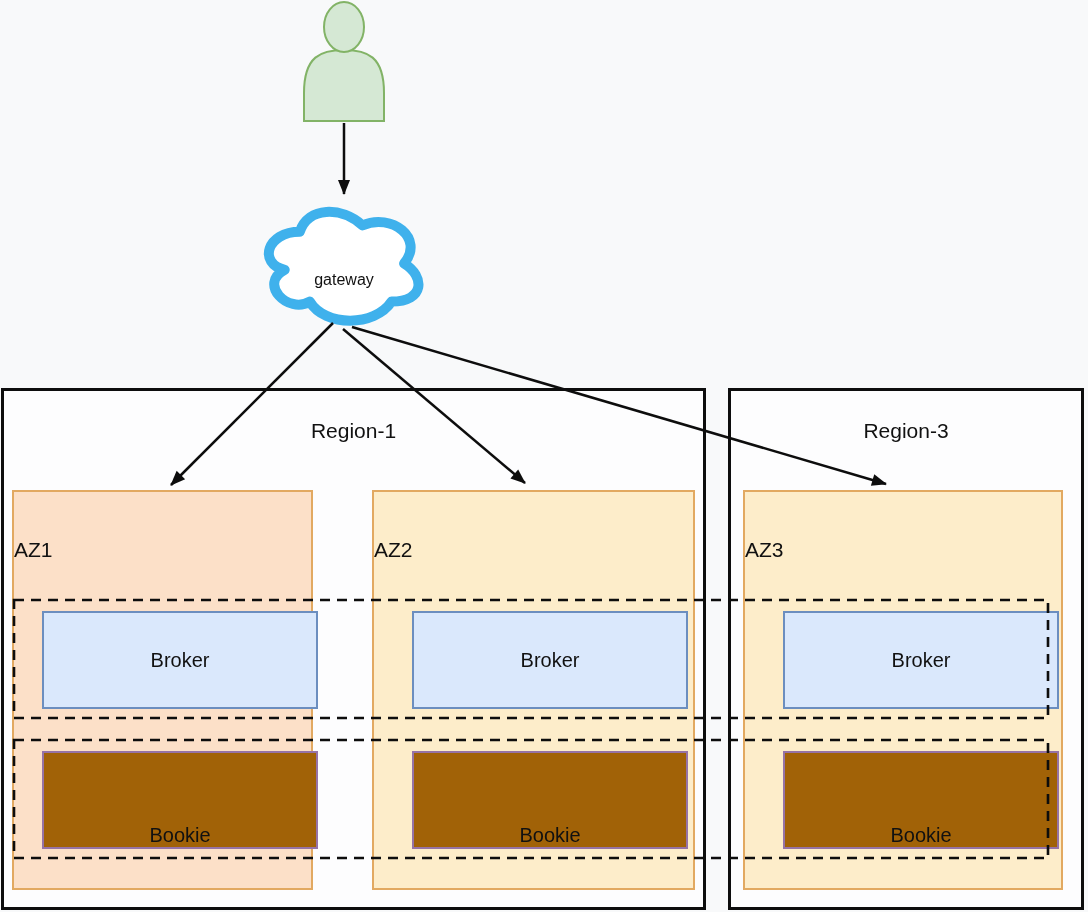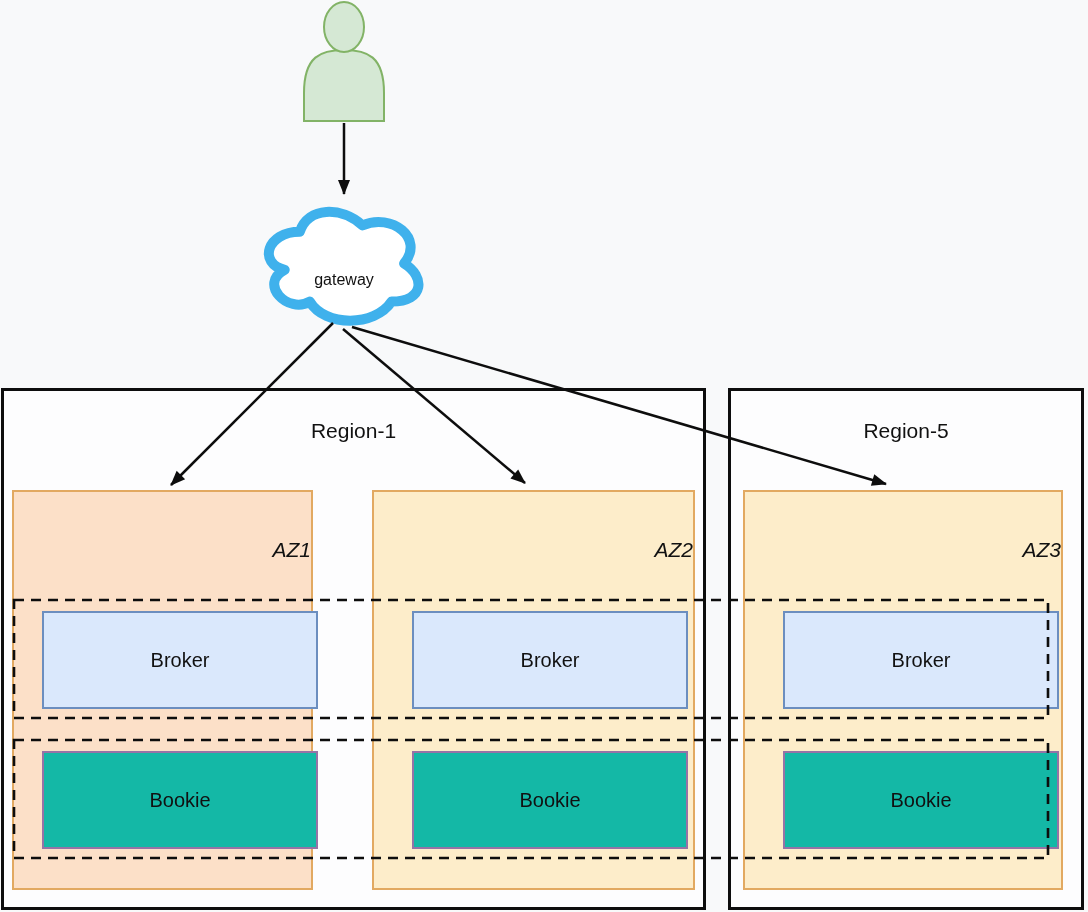--- a/index.html
+++ b/index.html
@@ -14,49 +14,49 @@
   }
   .region1{left:1px;width:705px;}
   .region2{left:728px;width:356px;}
   .region-label{margin-top:28px;text-align:center;font-size:21px;}
 
   
   .az{position:absolute;top:490px;height:400px;box-sizing:border-box;border:2px solid #e2a961;}
   .az1{left:12px;width:301px;background:#fce0c8;}
   .az2{left:372px;width:323px;background:#fdedca;}
   .az3{left:743px;width:320px;background:#fdedca;}
-  .az-label{margin-top:46px;text-align:right;font-size:21px;font-style:italic;}
+  .az-label{margin-top:46px;text-align:left;font-size:21px;}
 
   
   .node{
     position:absolute;width:276px;height:98px;box-sizing:border-box;
     display:flex;align-items:center;justify-content:center;font-size:20px;
   }
   .broker{top:611px;background:#dae8fc;border:2px solid #6c8ebf;}
-  .bookie{top:751px;background:#14b8a6;border:2px solid #9673a6;}
+  .bookie{top:751px;background:#a16207;border:2px solid #9673a6;align-items:flex-end;}
   .col1{left:42px;} .col2{left:412px;} .col3{left:783px;}
 
   
   .gateway-label{
     position:absolute;left:279px;top:271px;width:130px;text-align:center;
     font-size:16px;z-index:6;
   }
 
   svg.overlay{position:absolute;left:0;top:0;z-index:5;pointer-events:none;}
 </style>
 </head>
 <body>
 
 <div class="stage">
 
   <div class="region region1">
     <div class="region-label">Region-1</div>
   </div>
   <div class="region region2">
-    <div class="region-label">Region-5</div>
+    <div class="region-label">Region-3</div>
   </div>
 
   <div class="az az1">
     <div class="az-label">AZ1</div>
   </div>
   <div class="az az2">
     <div class="az-label">AZ2</div>
   </div>
   <div class="az az3">
     <div class="az-label">AZ3</div>

